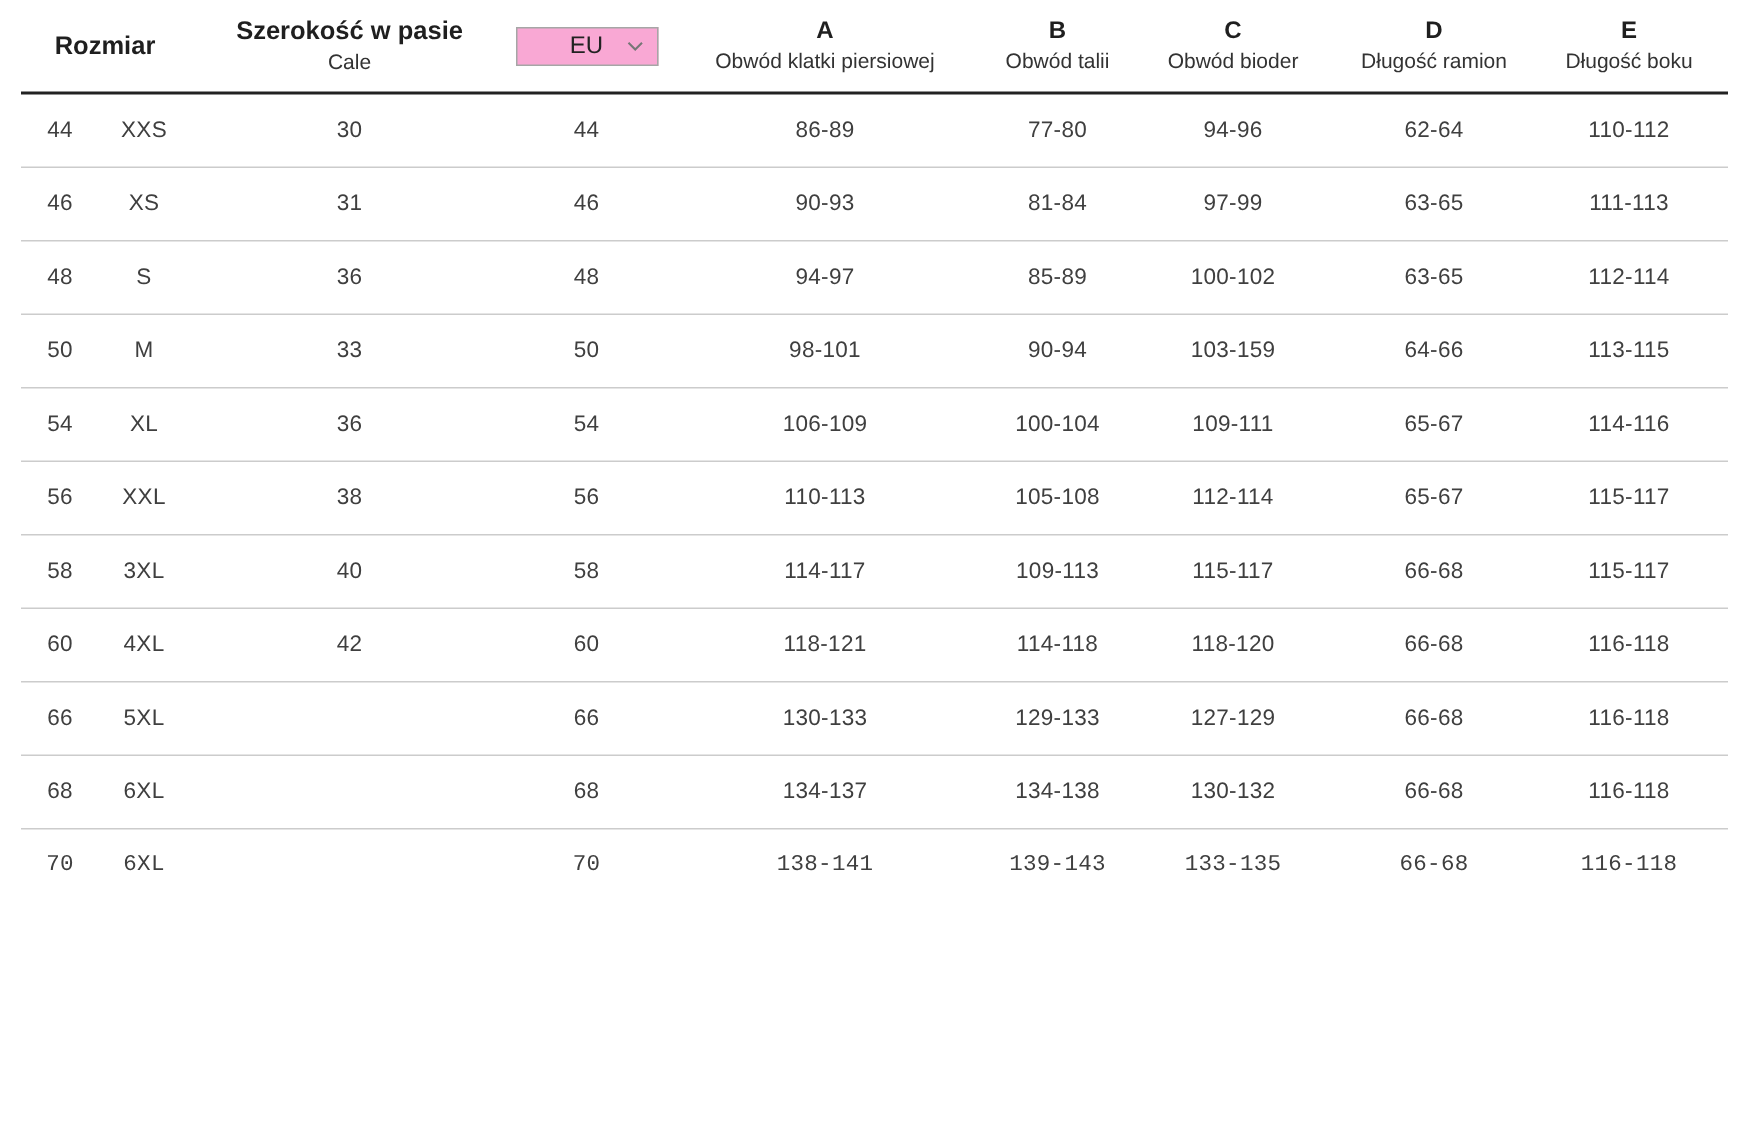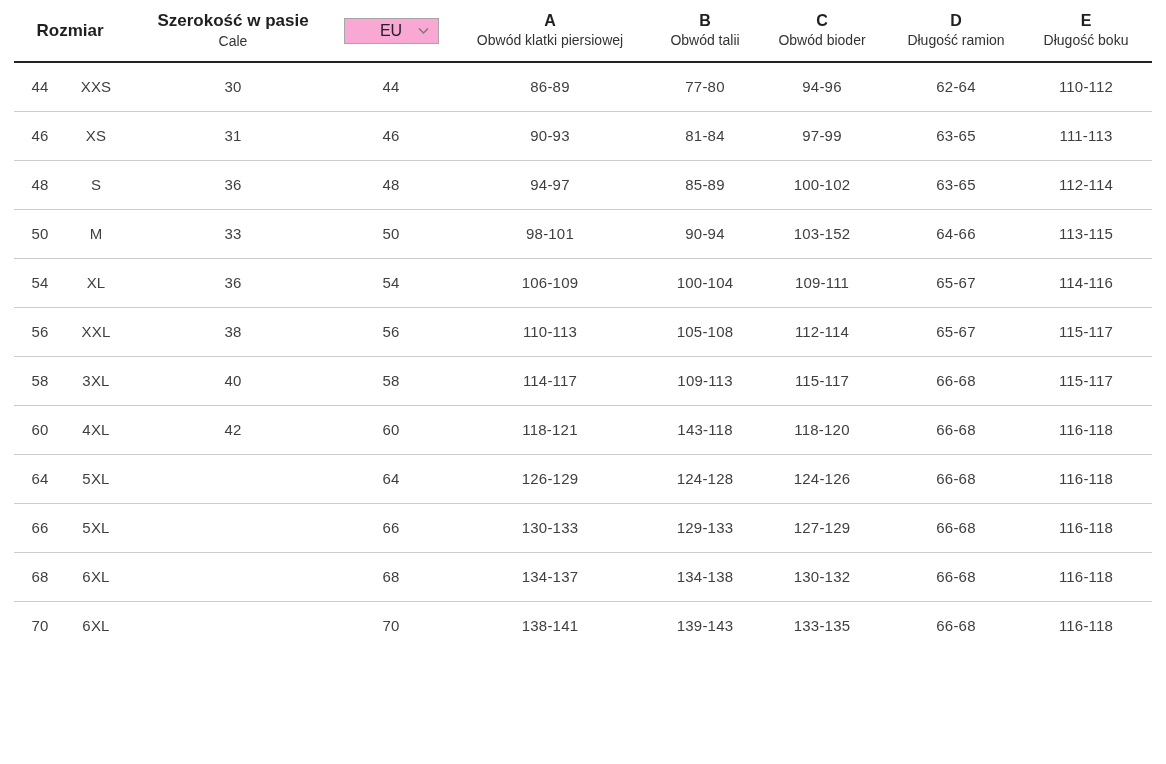--- a/index.html
+++ b/index.html
@@ -65,21 +65,21 @@
   tbody td {
     height: 49px;
     text-align: center;
     vertical-align: middle;
     font-size: 15px;
     color: var(--text-primary);
     border-bottom: 1px solid var(--row-border);
     padding: 0;
     letter-spacing: 0.2px;
   }
-  tbody tr:last-child td { border-bottom: none; }
+  tbody tr:last-child td { border-bottom: none; font-family: Liberation Mono, monospace; }
 
   .select-box {
     position: relative;
     width: 95px;
     height: 26px;
     margin: 0 auto;
     border: 1px solid var(--select-border);
     background: #f9a8d4;
     display: flex;
     align-items: center;
@@ -190,21 +190,21 @@
     <td>63-65</td>
     <td>112-114</td>
   </tr>
         <tr>
     <td>50</td>
     <td>M</td>
     <td>33</td>
     <td>50</td>
     <td>98-101</td>
     <td>90-94</td>
-    <td>103-152</td>
+    <td>103-159</td>
     <td>64-66</td>
     <td>113-115</td>
   </tr>
         <tr>
     <td>54</td>
     <td>XL</td>
     <td>36</td>
     <td>54</td>
     <td>106-109</td>
     <td>100-104</td>
@@ -233,33 +233,22 @@
     <td>115-117</td>
     <td>66-68</td>
     <td>115-117</td>
   </tr>
         <tr>
     <td>60</td>
     <td>4XL</td>
     <td>42</td>
     <td>60</td>
     <td>118-121</td>
-    <td>143-118</td>
+    <td>114-118</td>
     <td>118-120</td>
-    <td>66-68</td>
-    <td>116-118</td>
-  </tr>
-        <tr>
-    <td>64</td>
-    <td>5XL</td>
-    <td></td>
-    <td>64</td>
-    <td>126-129</td>
-    <td>124-128</td>
-    <td>124-126</td>
     <td>66-68</td>
     <td>116-118</td>
   </tr>
         <tr>
     <td>66</td>
     <td>5XL</td>
     <td></td>
     <td>66</td>
     <td>130-133</td>
     <td>129-133</td>

